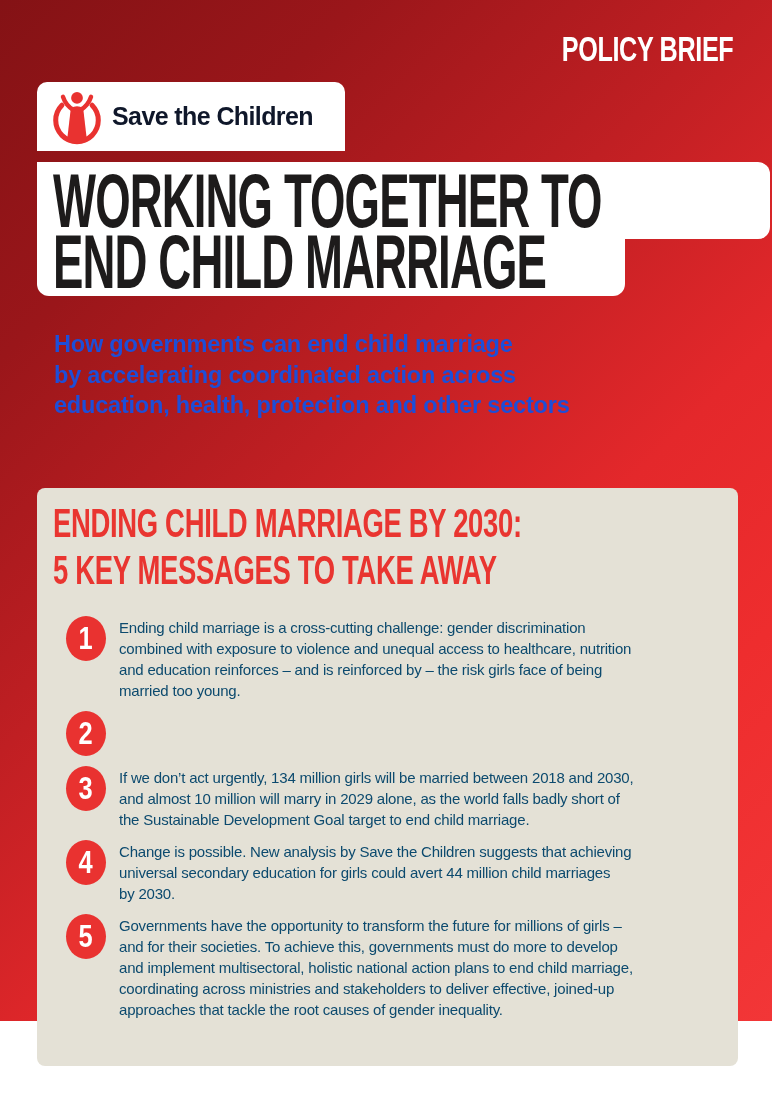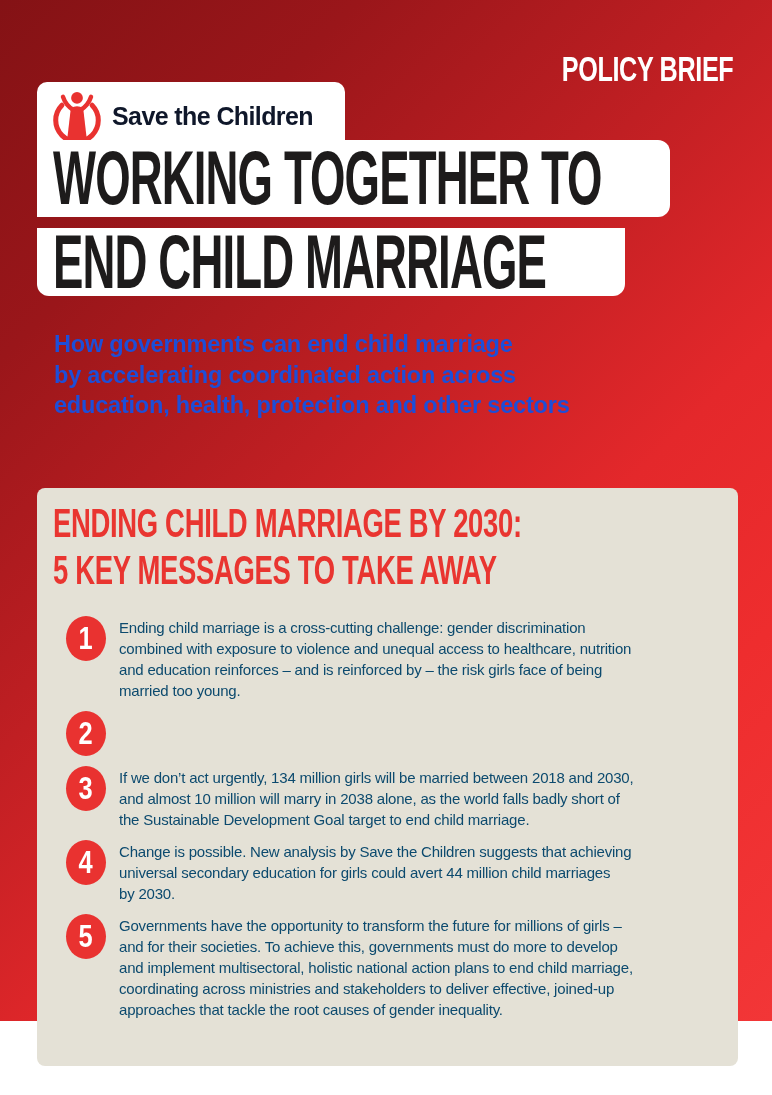--- a/index.html
+++ b/index.html
@@ -12,41 +12,41 @@
   .red-bg{
     position:absolute;left:0;top:0;width:772px;height:1021px;
     background:linear-gradient(135deg,#841215 0%,#9a161a 20%,#c01f23 42%,#e4282b 62%,#ee2d2e 78%,#f23637 100%);
   }
   .cond{
     display:inline-block;white-space:nowrap;font-weight:bold;
     font-family:"Liberation Sans",sans-serif;
   }
   
   .kicker{
-    position:absolute;top:29px;right:39px;text-align:left;margin-top:20px;
+    position:absolute;top:29px;right:39px;text-align:left;
   }
   .kicker .cond{
     font-size:35px;color:#ffffff;letter-spacing:-0.5px;
     transform:scaleX(0.72);transform-origin:100% 50%;
   }
   
   .logo-box{
     position:absolute;left:37px;top:82px;width:308px;height:69px;
     background:#ffffff;border-radius:10px 10px 0 0;
     display:flex;align-items:center;
   }
   .logo-mark{width:56px;height:56px;margin-left:12px;flex:0 0 auto;}
   .logo-word{
     font-size:25px;font-weight:bold;color:#0f172a;letter-spacing:-0.6px;
     margin-left:7px;white-space:nowrap;
   }
   .head1{
-    position:absolute;left:37px;top:140px;width:633px;height:77px;
+    position:absolute;left:37px;top:162px;width:733px;height:77px;
     background:#ffffff;border-radius:0 12px 12px 0;
-    display:flex;align-items:flex-start;
+    display:flex;align-items:center;
   }
   .head2{
     position:absolute;left:37px;top:228px;width:588px;height:68px;
     background:#ffffff;border-radius:0 0 12px 12px;
     display:flex;align-items:flex-start;
   }
   .head1 .cond,.head2 .cond{
     font-size:76px;color:#1d1b1b;letter-spacing:-1.5px;
     transform:scaleX(0.60);transform-origin:0 50%;
     margin-left:16px;line-height:1;
@@ -138,21 +138,21 @@
       <div class="num-circle">
           <span>2</span>
         </div>
     </div>
 
     <div class="item">
       <div class="num-circle">
           <span>3</span>
         </div>
       <div class="item-text">If we don’t act urgently, 134 million girls will be married between 2018 and 2030,
-and almost 10 million will marry in 2038 alone, as the world falls badly short of
+and almost 10 million will marry in 2029 alone, as the world falls badly short of
 the Sustainable Development Goal target to end child marriage.</div>
     </div>
 
     <div class="item">
       <div class="num-circle">
           <span>4</span>
         </div>
       <div class="item-text">Change is possible. New analysis by Save the Children suggests that achieving
 universal secondary education for girls could avert 44 million child marriages
 by 2030.</div>

